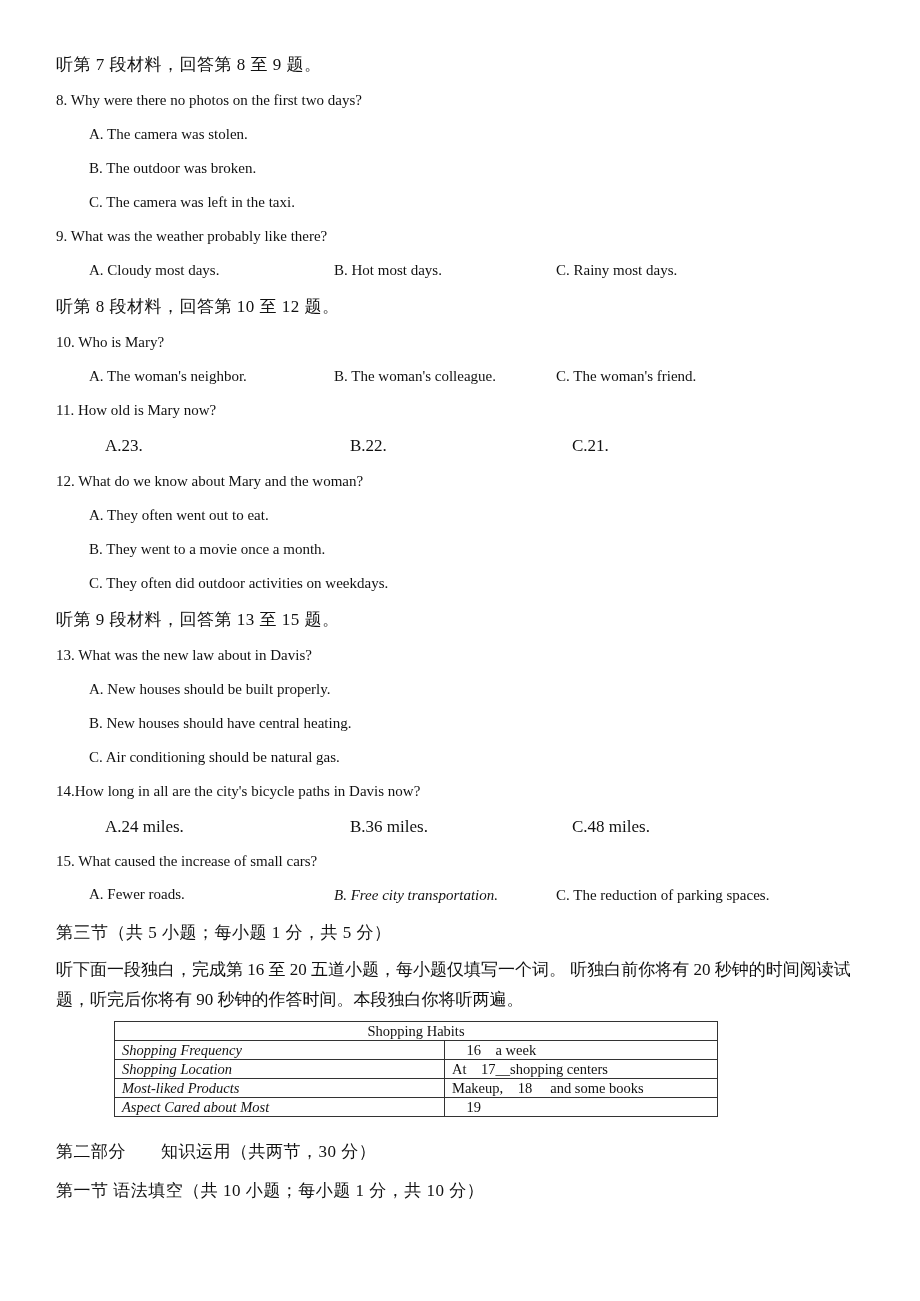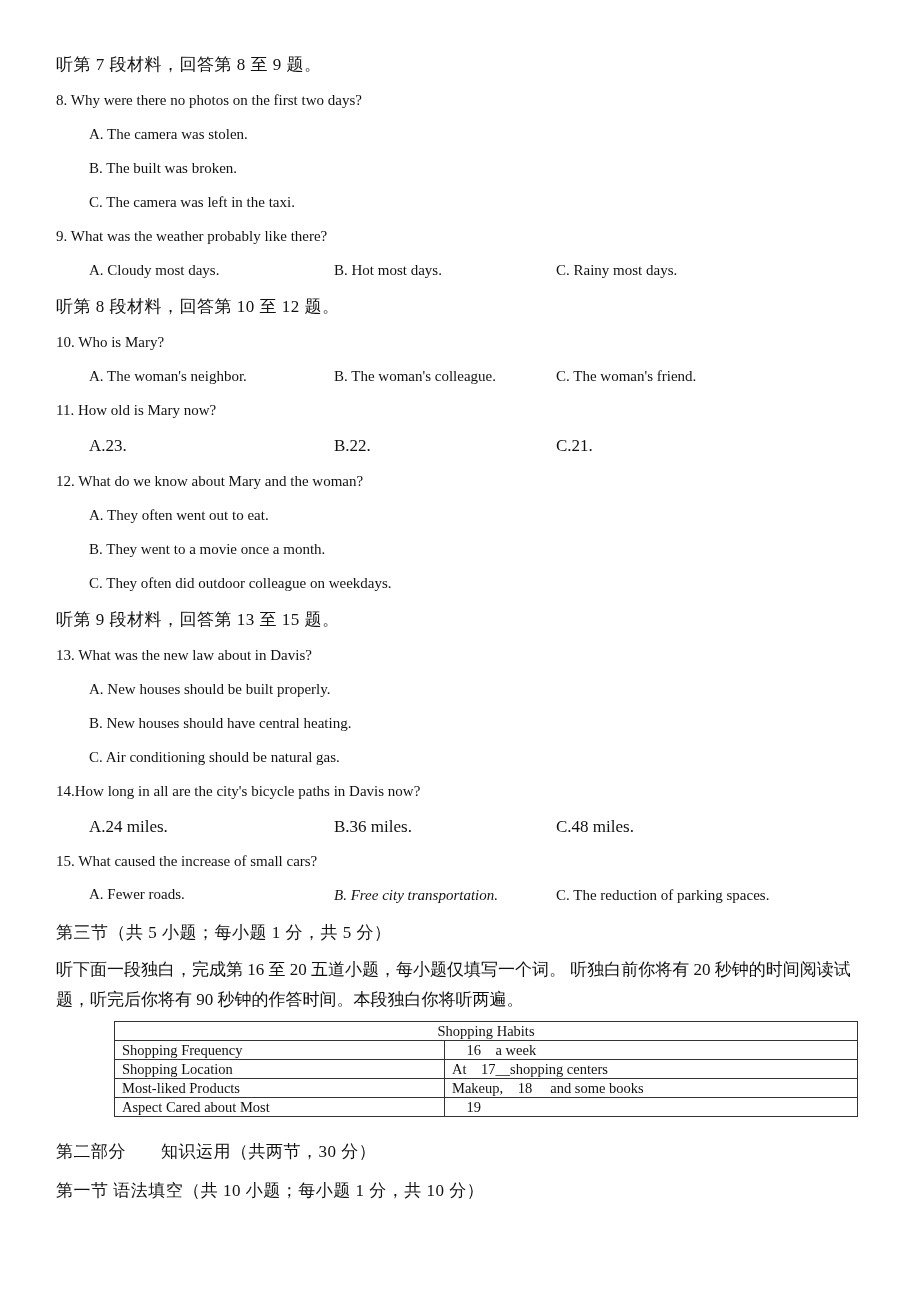--- a/index.html
+++ b/index.html
@@ -2,36 +2,36 @@
 <html><head>
 <meta charset="utf-8">
 <style>
   html, body { margin:0; padding:0; background:#ffffff; }
   body { width:920px; height:1301px; position:relative; overflow:hidden;
          font-family:"Liberation Serif", "DejaVu Serif", serif; color:#111; }
   .line { position:absolute; left:56px; white-space:nowrap; }
   .cn { font-size:17px; letter-spacing:0.5px; }
   .q  { font-size:15px; }
   .opt { position:absolute; white-space:nowrap; font-size:15px; }
-  .opt.big { font-size:17px; }
+  .opt.big { font-size:17px;margin-left:16px; }
   .para { position:absolute; left:56px; width:800px; font-size:17px; line-height:30px; }
-  table.sh { position:absolute; left:114px; top:1021px; width:744px; border-collapse:collapse;
+  table.sh { position:absolute; left:114px; top:1021px; width:604px; border-collapse:collapse;
              font-size:14.5px; }
   table.sh td { border:1px solid #333; padding:0 0 0 7px; height:18px; line-height:18px; }
   table.sh td.title { text-align:center; padding:0; }
-  table.sh td.c1 { width:322px; }
+  table.sh td.c1 { width:322px;font-style:italic; }
 </style>
 </head>
 <body>
 
 <div class="line cn" style="top:53px;">听第 7 段材料，回答第 8 至 9 题。</div>
 
 <div class="line q" style="top:92px;">8. Why were there no photos on the first two days?</div>
 <div class="opt" style="left:89px;top:126px;">A. The camera was stolen.</div>
-<div class="opt" style="left:89px;top:160px;">B. The built was broken.</div>
+<div class="opt" style="left:89px;top:160px;">B. The outdoor was broken.</div>
 <div class="opt" style="left:89px;top:194px;">C. The camera was left in the taxi.</div>
 
 <div class="line q" style="top:228px;">9. What was the weather probably like there?</div>
 <div class="opt" style="left:89px;top:262px;">A. Cloudy most days.</div>
 <div class="opt" style="left:334px;top:262px;">B. Hot most days.</div>
 <div class="opt" style="left:556px;top:262px;">C. Rainy most days.</div>
 
 <div class="line cn" style="top:295px;">听第 8 段材料，回答第 10 至 12 题。</div>
 
 <div class="line q" style="top:334px;">10. Who is Mary?</div>
@@ -40,21 +40,21 @@
 <div class="opt" style="left:556px;top:368px;">C. The woman's friend.</div>
 
 <div class="line q" style="top:402px;">11. How old is Mary now?</div>
 <div class="opt big" style="left:89px;top:436px;">A.23.</div>
 <div class="opt big" style="left:334px;top:436px;">B.22.</div>
 <div class="opt big" style="left:556px;top:436px;">C.21.</div>
 
 <div class="line q" style="top:473px;">12. What do we know about Mary and the woman?</div>
 <div class="opt" style="left:89px;top:507px;">A. They often went out to eat.</div>
 <div class="opt" style="left:89px;top:541px;">B. They went to a movie once a month.</div>
-<div class="opt" style="left:89px;top:575px;">C. They often did outdoor colleague on weekdays.</div>
+<div class="opt" style="left:89px;top:575px;">C. They often did outdoor activities on weekdays.</div>
 
 <div class="line cn" style="top:608px;">听第 9 段材料，回答第 13 至 15 题。</div>
 
 <div class="line q" style="top:647px;">13. What was the new law about in Davis?</div>
 <div class="opt" style="left:89px;top:681px;">A. New houses should be built properly.</div>
 <div class="opt" style="left:89px;top:715px;">B. New houses should have central heating.</div>
 <div class="opt" style="left:89px;top:749px;">C. Air conditioning should be natural gas.</div>
 
 <div class="line q" style="top:783px;">14.How long in all are the city's bicycle paths in Davis now?</div>
 <div class="opt big" style="left:89px;top:817px;">A.24 miles.</div>

